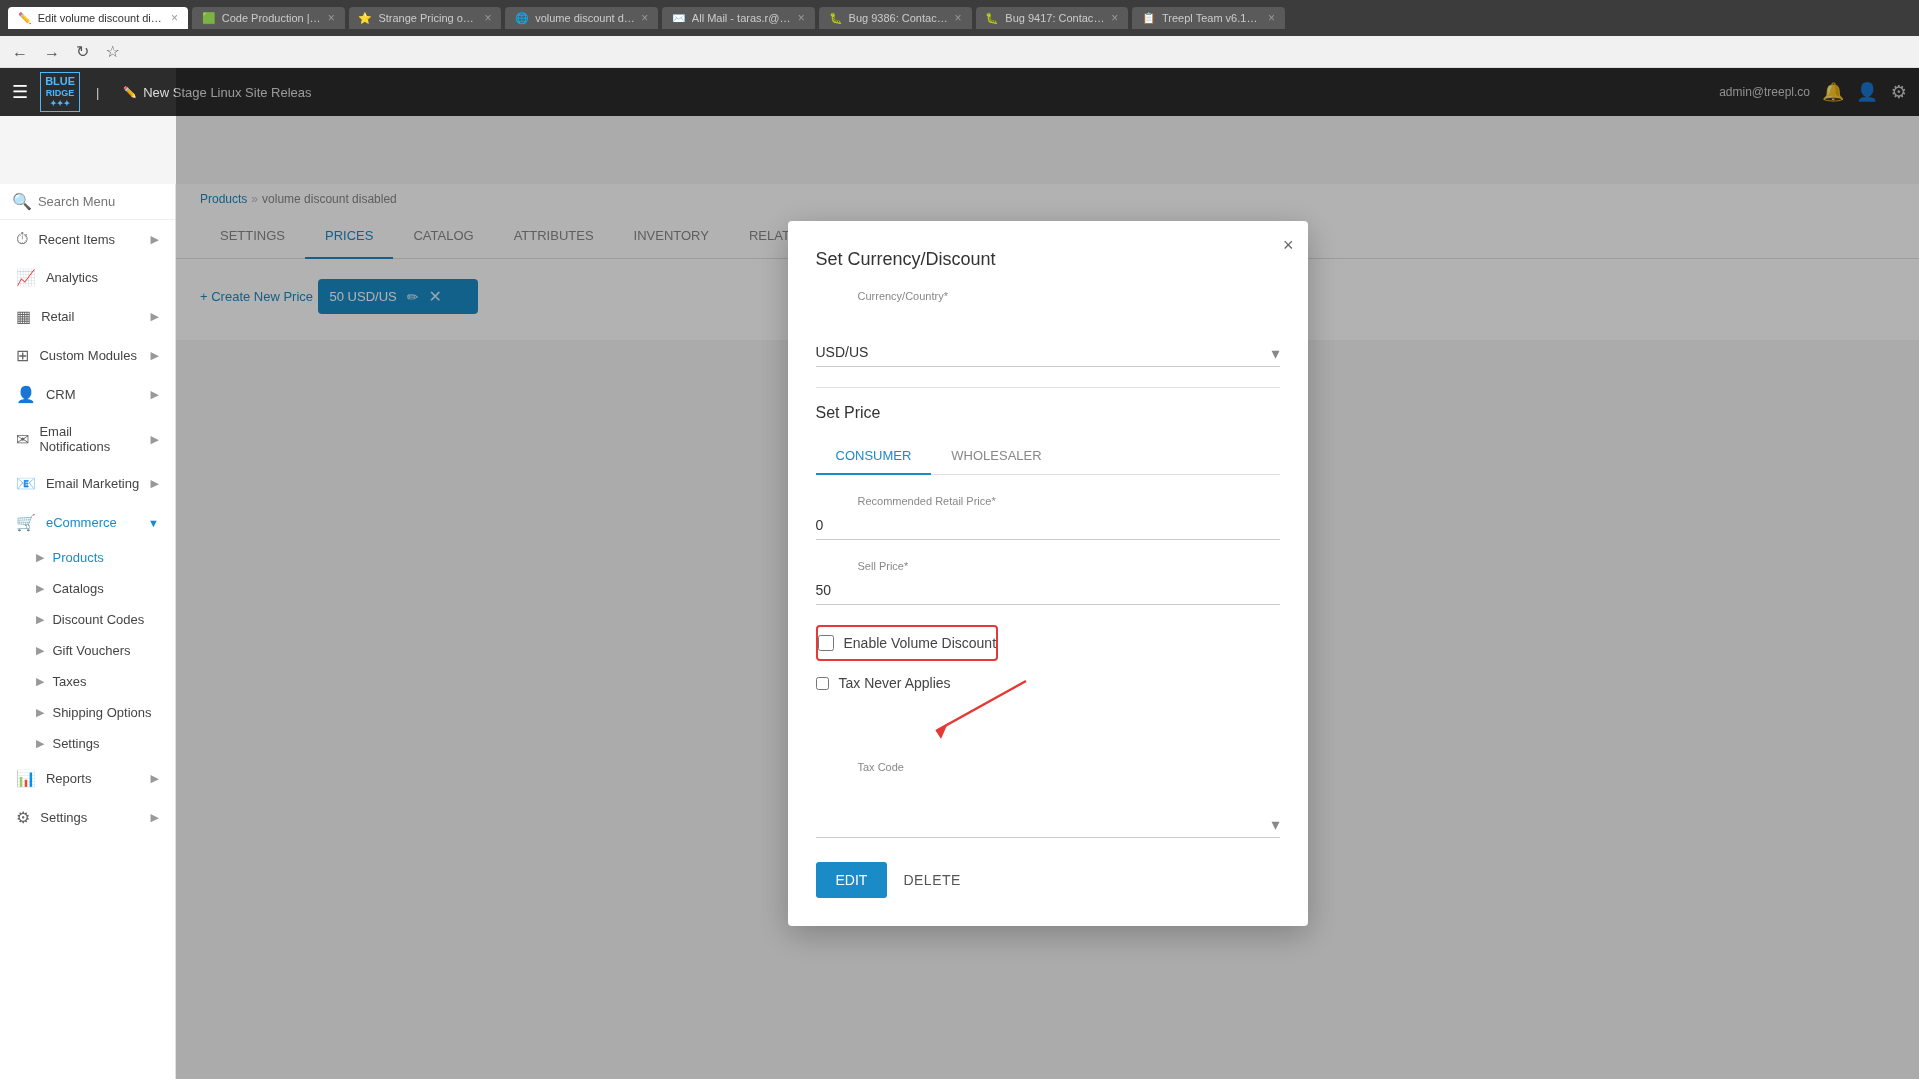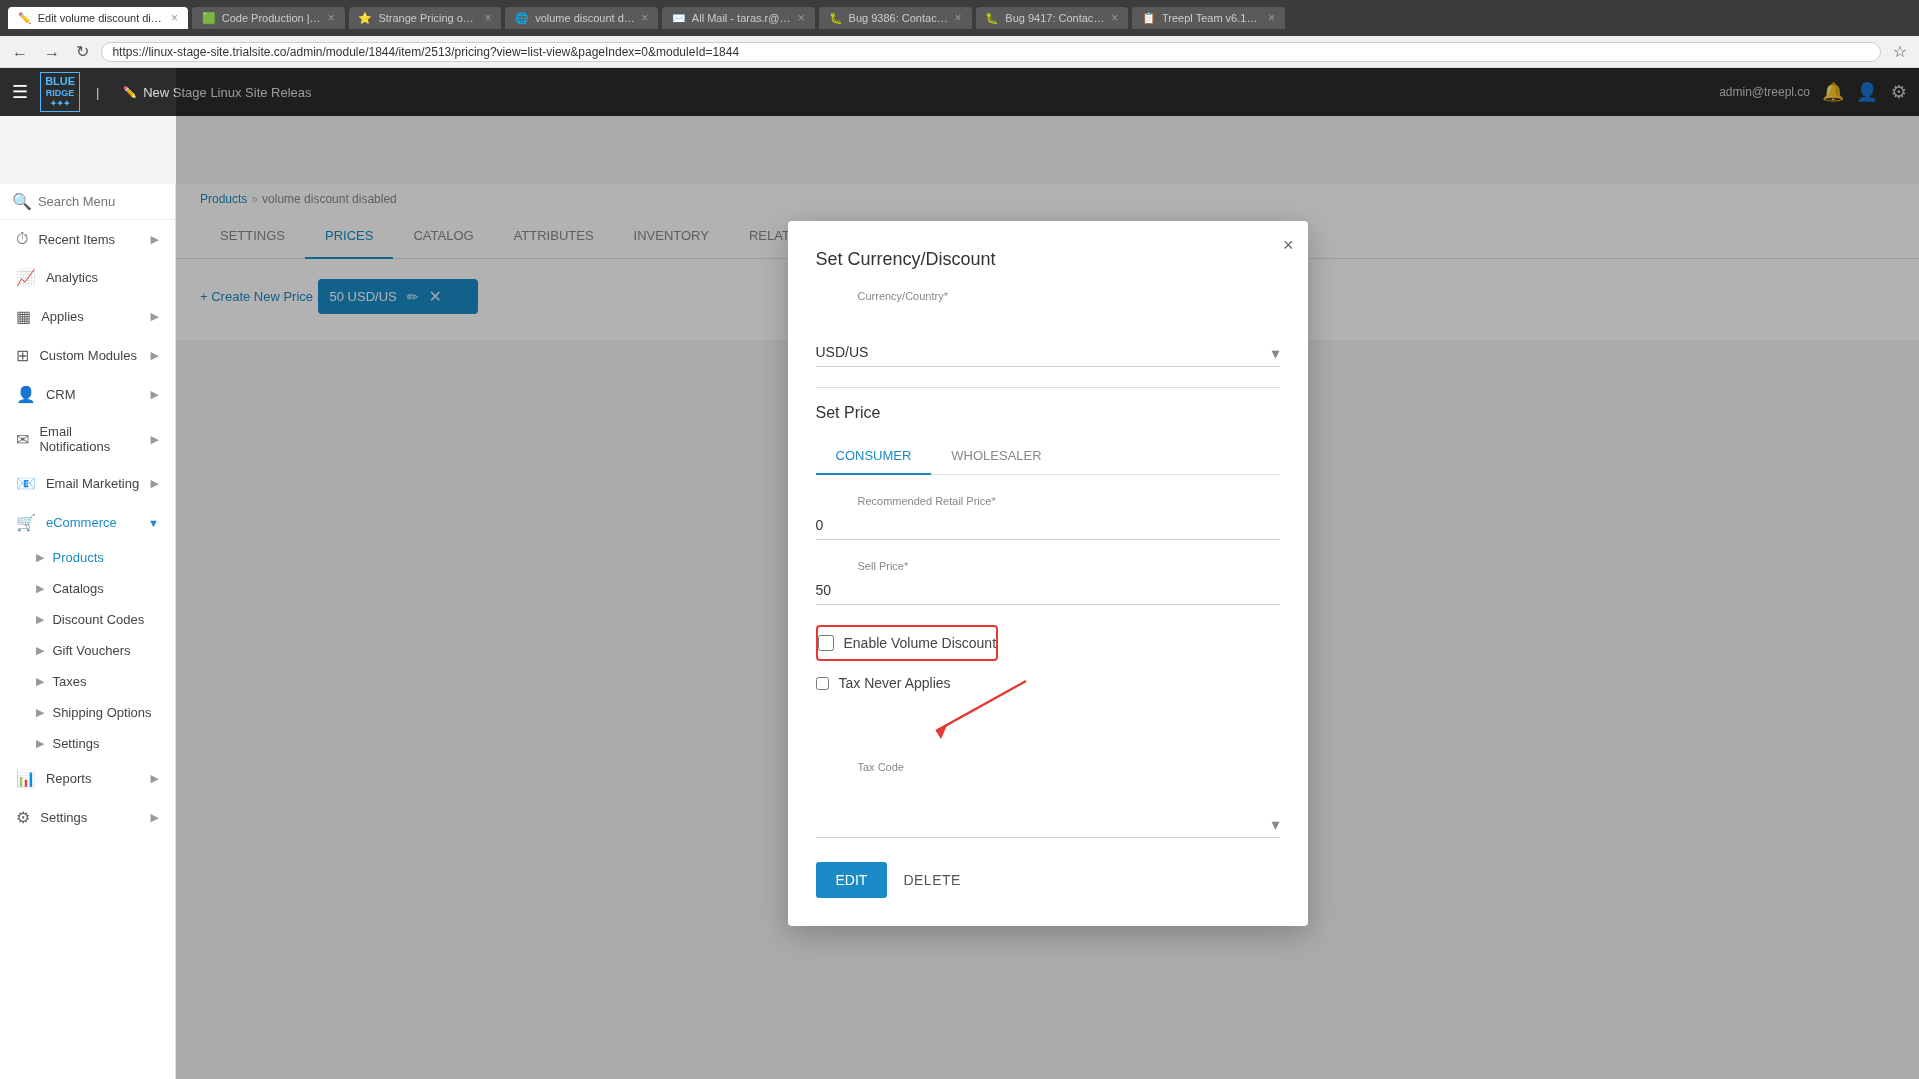--- a/index.html
+++ b/index.html
@@ -133,21 +133,20 @@
     <span>📋</span>
     <span style="font-size:11px;overflow:hidden;text-overflow:ellipsis;white-space:nowrap;max-width:100px;">Treepl Team v6.10 Backlo...</span>
     <span class="tab-close">×</span>
   </div>
 </div>
 
 <div class="browser-nav">
   <span class="nav-btn">←</span>
   <span class="nav-btn">→</span>
   <span class="nav-btn">↻</span>
-  <input class="address-bar" type="text" value="https://linux-stage-site.trialsite.co/admin/module/1844/item/2513/pricing?view=list-view&amp;pageIndex=0&amp;moduleId=1844" style="">
   <span class="nav-btn">☆</span>
 </div>
 
 <div class="app-bar">
   <span class="menu-icon">☰</span>
   <div class="logo">
     <span class="logo-top">BLUE</span>
     <span>RIDGE</span>
     <span style="font-size:8px;">✦✦✦</span>
   </div>
@@ -178,21 +177,21 @@
       <span class="arrow">▶</span>
     </div>
 
     <div class="sidebar-item">
       <span class="item-icon">📈</span>
       <span>Analytics</span>
     </div>
 
     <div class="sidebar-item">
       <span class="item-icon">▦</span>
-      <span>Applies</span>
+      <span>Retail</span>
       <span class="arrow">▶</span>
     </div>
 
     <div class="sidebar-item">
       <span class="item-icon">⊞</span>
       <span>Custom Modules</span>
       <span class="arrow">▶</span>
     </div>
 
     <div class="sidebar-item">

